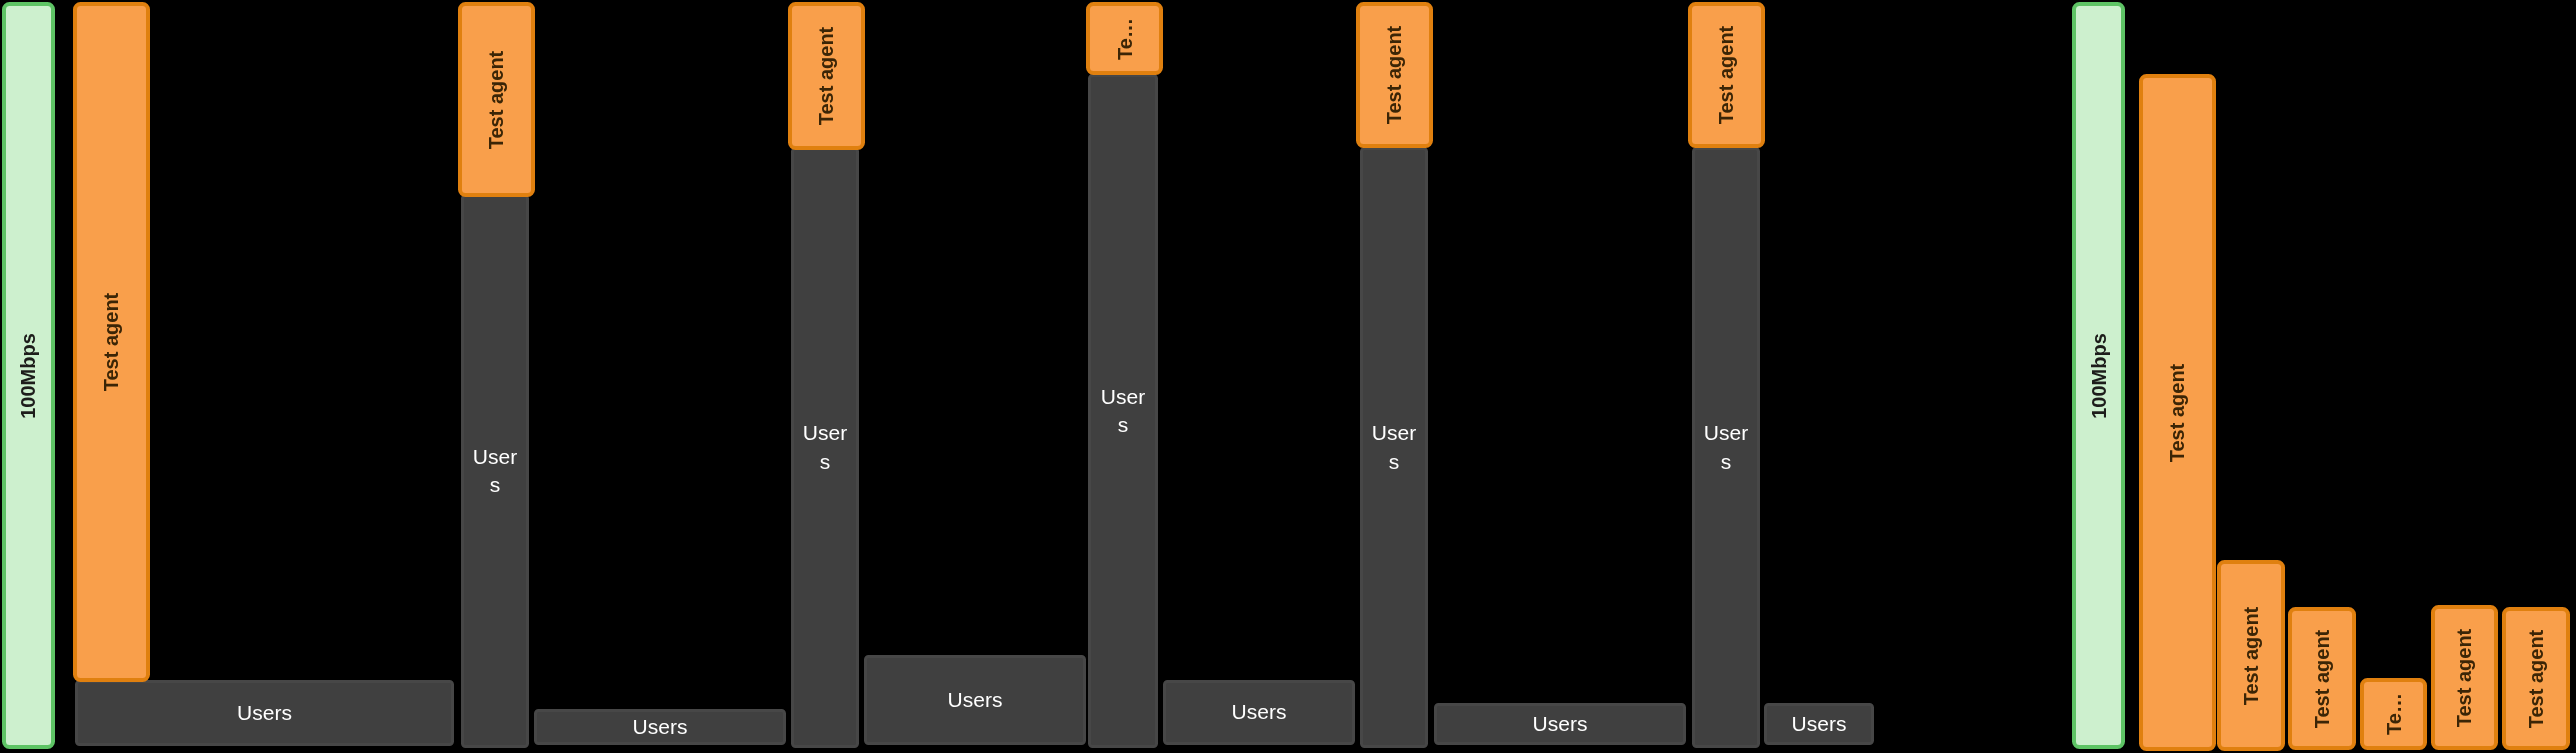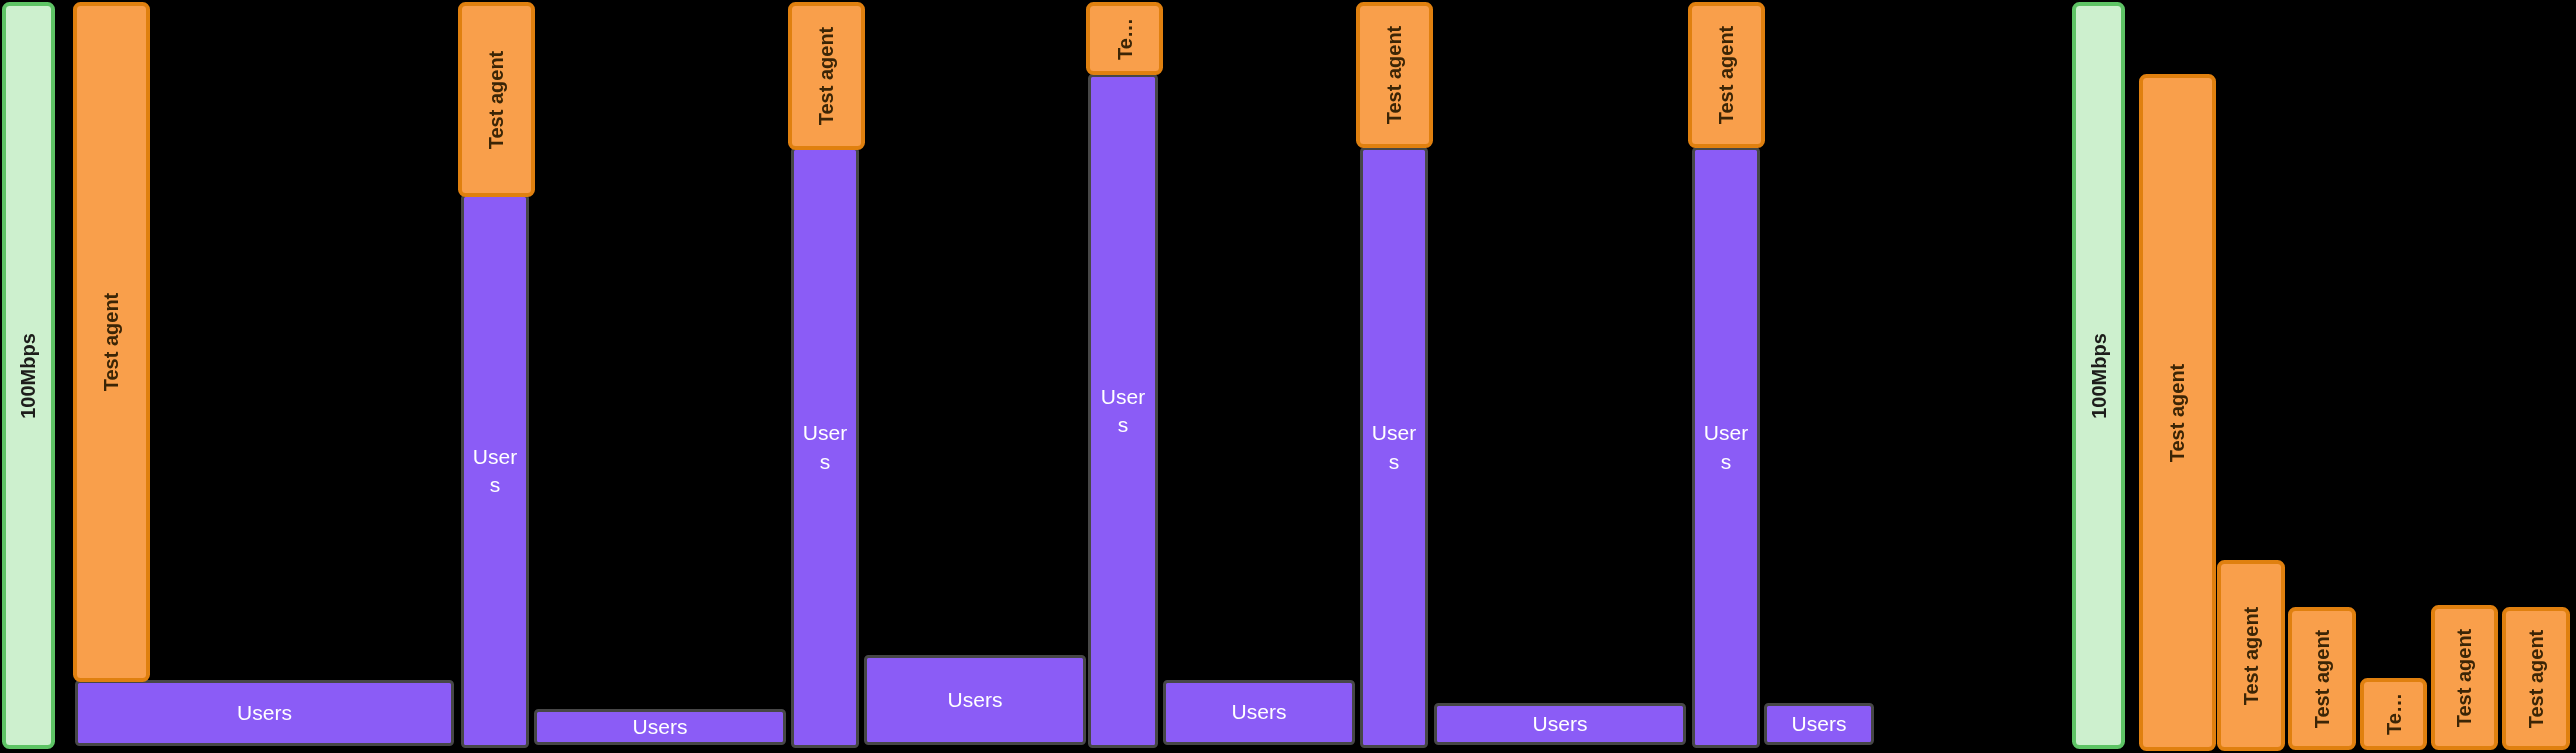--- a/index.html
+++ b/index.html
@@ -25,21 +25,21 @@
     z-index:3;
   }
   .node.green{
     background:#cdf0ce;
     border:4.5px solid #5ec465;
     border-radius:7.5px;
     color:#1d1d1b;
     z-index:4;
   }
   .node.gray{
-    background:#8b5cf6;
+    background:#404040;
     border:3px solid #474747;
     border-radius:4.5px;
     color:#ffffff;
     z-index:1;
   }
   .node.gray.col{z-index:2;}
   .label{
     font-size:20px;
     font-weight:600;
     text-align:center;

